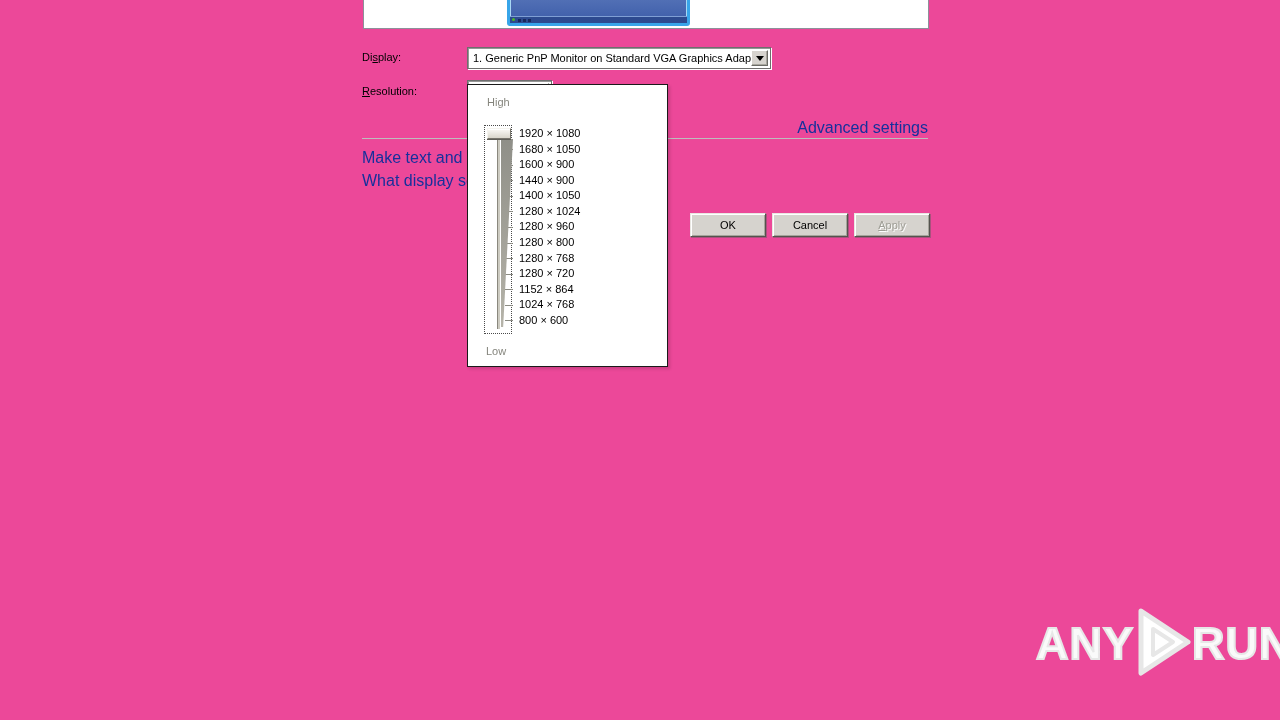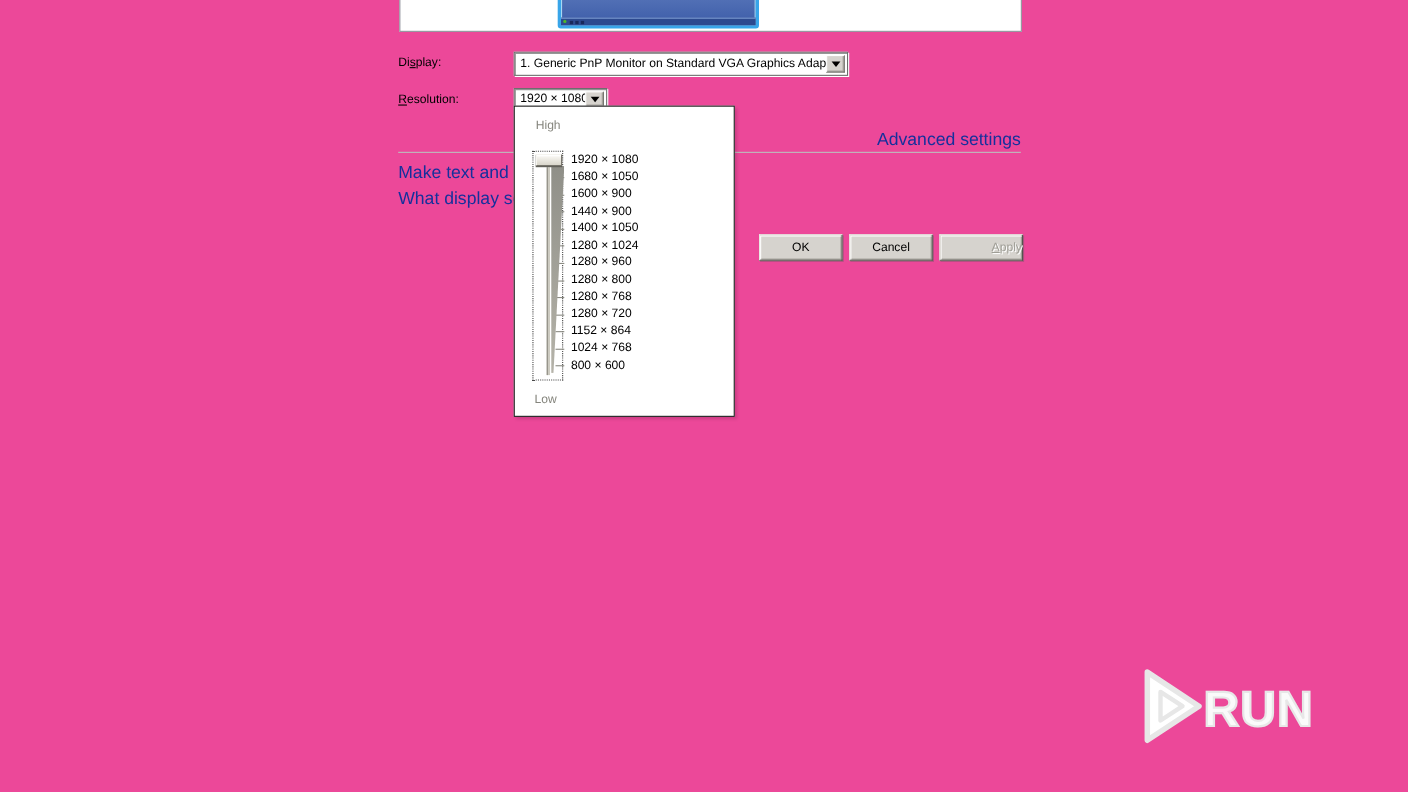--- a/index.html
+++ b/index.html
@@ -33,21 +33,21 @@
                  display:flex; align-items:center; justify-content:center; }
   .combo-arrow .tri { width:0; height:0; border-left:4px solid transparent;
                       border-right:4px solid transparent; border-top:5px solid #000; }
   .combo-display { left:467px; top:47px; width:304px; height:22px; }
   .combo-resolution { left:467px; top:80px; width:85px; height:20px; }
 
   .link { position:absolute; font-size:16px; color:var(--link,#16309c); cursor:pointer; white-space:nowrap; }
   .separator { position:absolute; left:362px; top:138px; width:566px; height:1px; background:#bdbdbd; }
 
   
-  .res-popup { position:absolute; left:467px; top:96px; width:201px; height:283px;
+  .res-popup { position:absolute; left:467px; top:84px; width:201px; height:283px;
                background:#fff; border:1px solid var(--popup_border,#1a1a1a);
                box-shadow:2px 2px 3px rgba(0,0,0,.15); z-index:5; }
   .hl-label { position:absolute; font-size:11px; color:#85857d; }
   .high-label { left:19px; top:11px; }
   .low-label  { left:18px; top:260px; }
   .slider-focus { position:absolute; left:16px; top:40px; width:28px; height:209px;
                   border:1px dotted #4a4a4a; }
   .slider-thumb { position:absolute; left:19px; top:43px; width:24px; height:11px;
                   background:linear-gradient(#fbfaf6,#d9d6cb);
                   border:1px solid; border-color:#f5f4ef #77756c #77756c #f5f4ef;
@@ -61,21 +61,21 @@
   .res-list { position:absolute; left:51px; top:41px; }
   .res-item { height:15.58px; line-height:15.58px; font-size:11px; color:#000; white-space:nowrap; cursor:default; }
 
   
   .btn { position:absolute; top:213px; width:76px; height:24px;
          background:var(--button_face,#d6d3ce);
          border:1px solid; border-color:#e9e7e2 #54534e #54534e #e9e7e2;
          box-shadow:inset 1px 1px 0 #fff, inset -1px -1px 0 #a5a39b, 1px 1px 0 rgba(90,90,90,.45);
          font-size:11px; color:#000; text-align:center; line-height:22px; }
   .btn-ok { left:690px; } .btn-cancel { left:772px;text-align:center; }
-  .btn-apply { left:854px; color:#9f9e96; text-shadow:1px 1px 0 #fff;text-align:right; }
+  .btn-apply { left:854px; color:#9f9e96; text-shadow:1px 1px 0 #fff; }
 
   
   .watermark { position:absolute; left:1036px; top:604px; display:flex; align-items:center; gap:0px; }
   .wm-text { font-size:45px; font-weight:bold; letter-spacing:1px;
              color:#fafafa; -webkit-text-stroke:2px #e7e7e7; }
   .wm-logo { margin:0 -4px; }
 </style>
 </head>
 <body>
 
@@ -151,20 +151,21 @@
         <div class="res-item">800 × 600</div>
       </div>
     <div class="hl-label low-label">Low</div>
   </div>
 
   <div class="btn btn-ok">OK</div>
   <div class="btn btn-cancel">Cancel</div>
   <div class="btn btn-apply"><span></span><span class="accel">A</span><span>pply</span></div>
 
   <div class="watermark">
+    <span class="wm-text">ANY</span>
     <span class="wm-logo">
       <svg width="66" height="76" viewBox="0 0 66 76">
         <path d="M11 7 L58 38 L11 69 Z" fill="#ffffff" stroke="#e7e7e7" stroke-width="5" stroke-linejoin="round"></path>
         <path d="M23 25 L43 38 L23 51 Z" fill="#ffffff" stroke="#e7e7e7" stroke-width="4" stroke-linejoin="round"></path>
       </svg>
     </span>
     <span class="wm-text">RUN</span>
   </div>
 
 </div>

